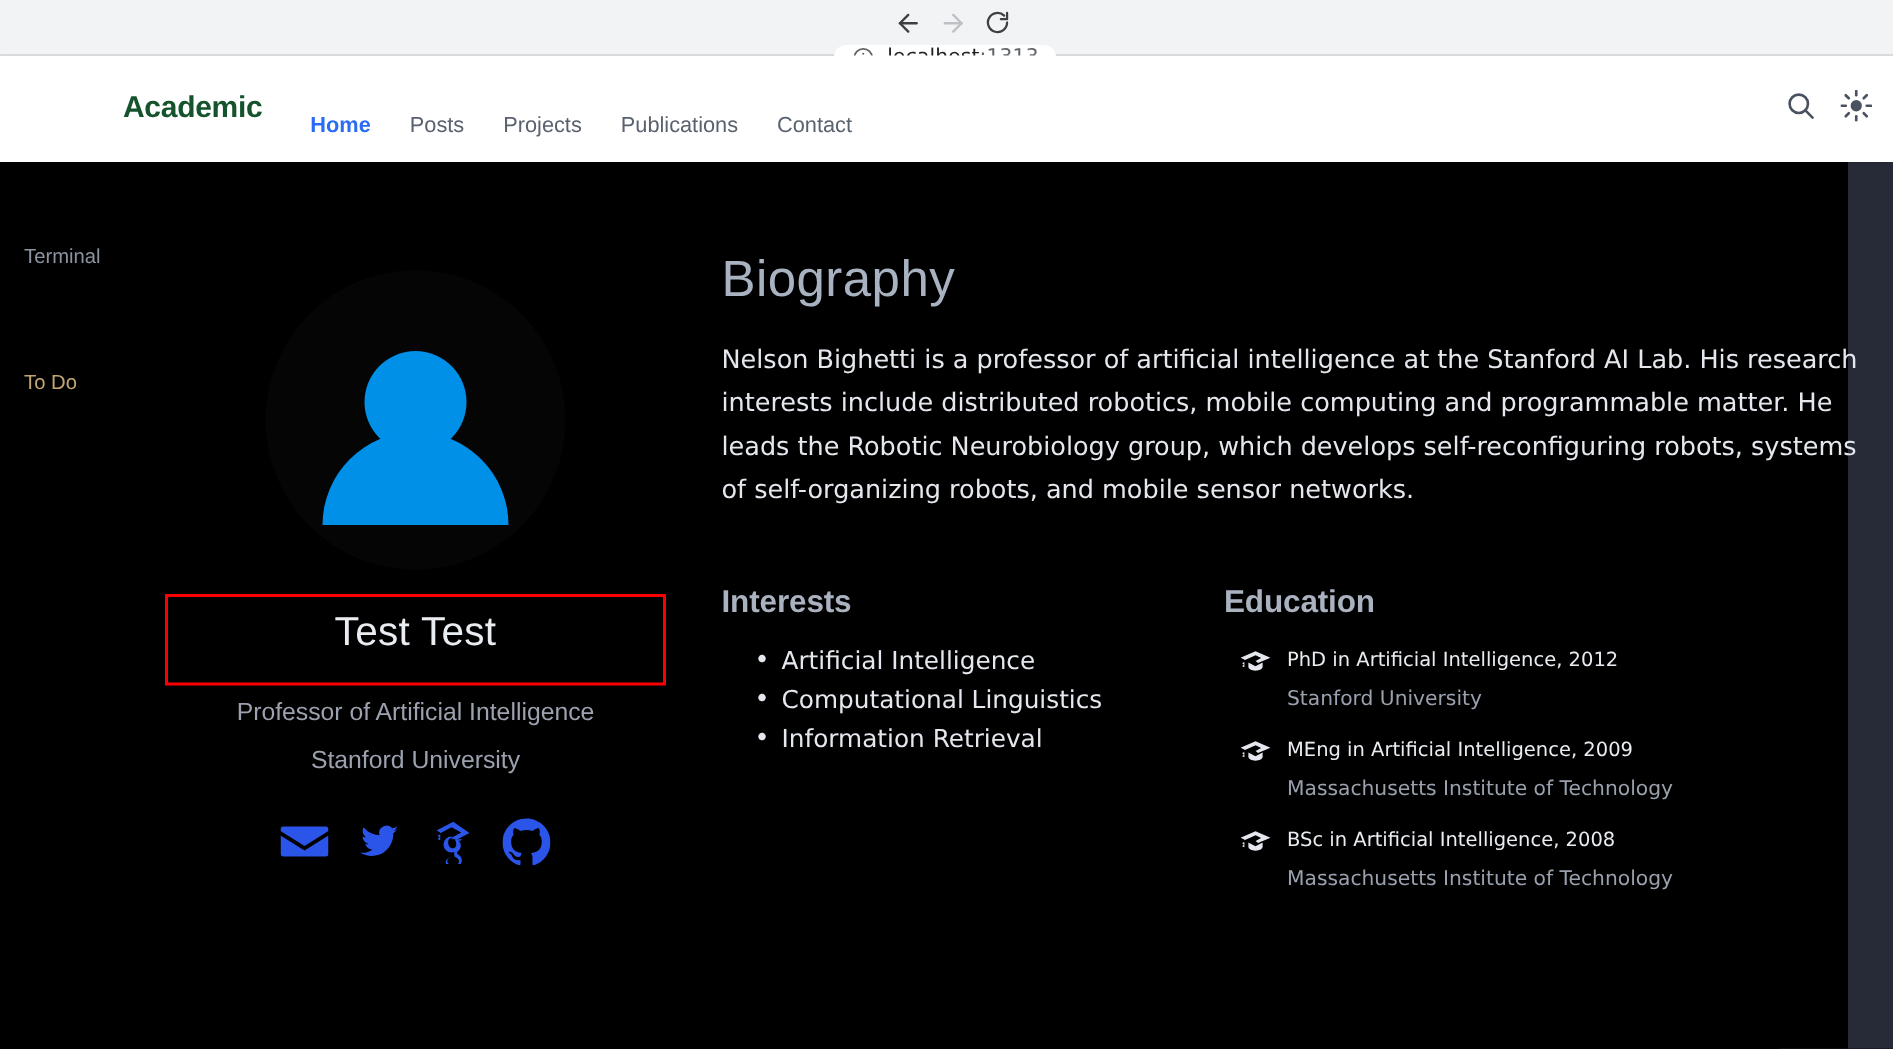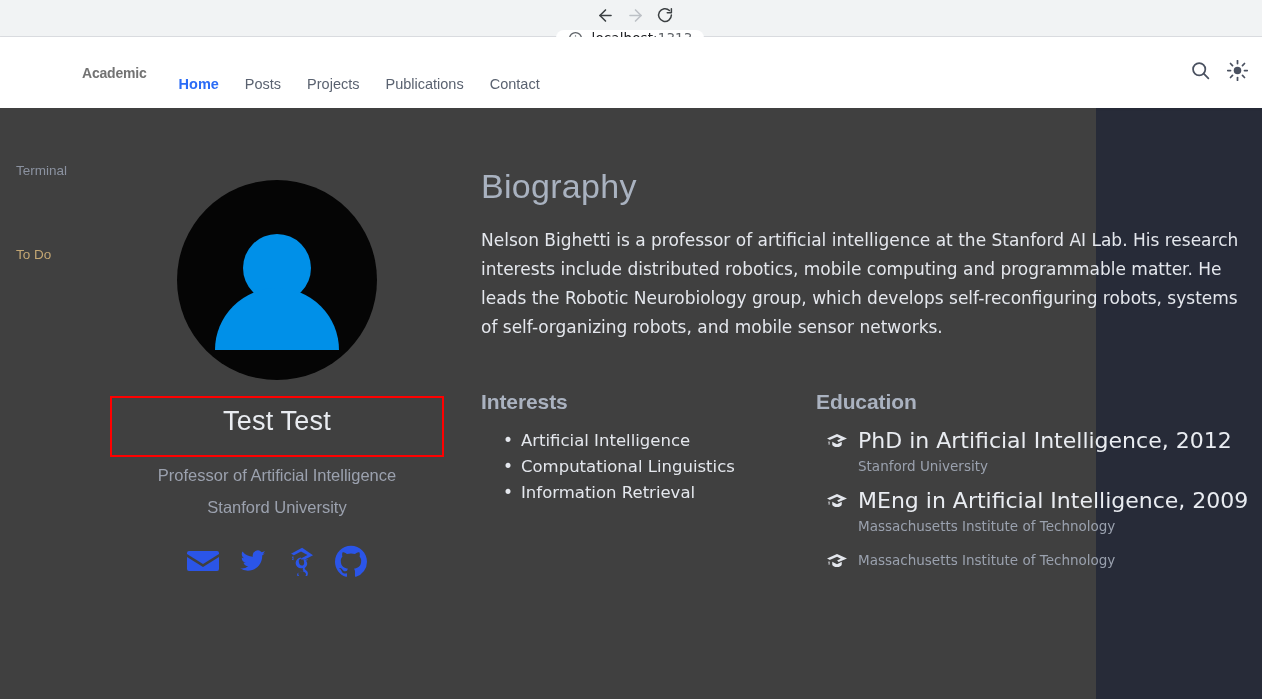--- a/index.html
+++ b/index.html
@@ -55,43 +55,43 @@
   
   .site-nav {
     position: absolute; left: 0; top: 37px;
     width: 1262px; height: 71px;
     background: #ffffff;
     display: flex; align-items: center;
     box-shadow: 0 1px 2px rgba(0,0,0,0.06);
   }
   .brand {
     margin-left: 82px;
-    font-size: 14px; font-weight: bold;
-    color: #737373;
+    font-size: 20px; font-weight: bold;
+    color: #14532d;
     letter-spacing: -0.2px;
   }
   .nav-links {
     display: flex; align-items: center;
     margin-left: 32px; gap: 26px;
     font-size: 14.5px;
     margin-top: 22px;
   }
   .nav-link { color: #5a6270; white-space: nowrap; }
   .nav-link.active { color: #2b6cf6; font-weight: bold; }
   .nav-right {
     margin-left: auto; margin-right: 14px;
     display: flex; align-items: center; gap: 16px;
     color: #4a5160;
   }
 
   
   .page {
     position: absolute; left: 0; top: 108px;
-    width: 1096px; height: 591px;
-    background: #404040;
+    width: 1232px; height: 591px;
+    background: #000000;
   }
 
   
   .desk-label {
     position: absolute;
     font-size: 13.5px;
     padding: 3px 8px;
     border-radius: 4px;
     white-space: nowrap;
   }
@@ -198,21 +198,21 @@
   }
   .edu-icon {
     width: 42px;
     flex: 0 0 42px;
     padding-top: 6px;
     color: #e4e7ed;
     display: flex; justify-content: center;
   }
   .edu-body { flex: 1; }
   .edu-course {
-    font-size: 22px;
+    font-size: 13px;
     line-height: 26px;
     color: #e9ecf1;
     font-family: "DejaVu Sans", sans-serif;
   }
   .edu-inst {
     font-size: 13.5px;
     line-height: 24px;
     color: #9aa1ae;
     font-family: "DejaVu Sans", sans-serif;
   }
@@ -404,19 +404,20 @@
         </div>
 
         <div class="edu-item">
           <div class="edu-icon">
             <svg width="20" height="16" viewBox="0 0 24 19" fill="currentColor">
               <path d="M12 0 L0 5.3 l3.1 1.4 v2.0 l-1.4.6c-.3.12-.35.5-.1.66l.8.6c.15.1.15.38 0 .5l-.8.6c-.25.18-.2.54.1.66l1.4.6V7.2l9-4.0 4.4 2.3 -4.4 2.3 L14 9.5 24 5.3z"></path>
               <path d="M6.3 9.1 v3.4 c0 1.7 2.6 3.1 5.7 3.1 s5.7-1.4 5.7-3.1 V9.1 L12 12.1z"></path>
             </svg>
           </div>
           <div class="edu-body">
+            <div class="edu-course">BSc in Artificial Intelligence, 2008</div>
             <div class="edu-inst">Massachusetts Institute of Technology</div>
           </div>
         </div>
       </div>
     </div>
   </div>
 </div>
 
 </body></html>

